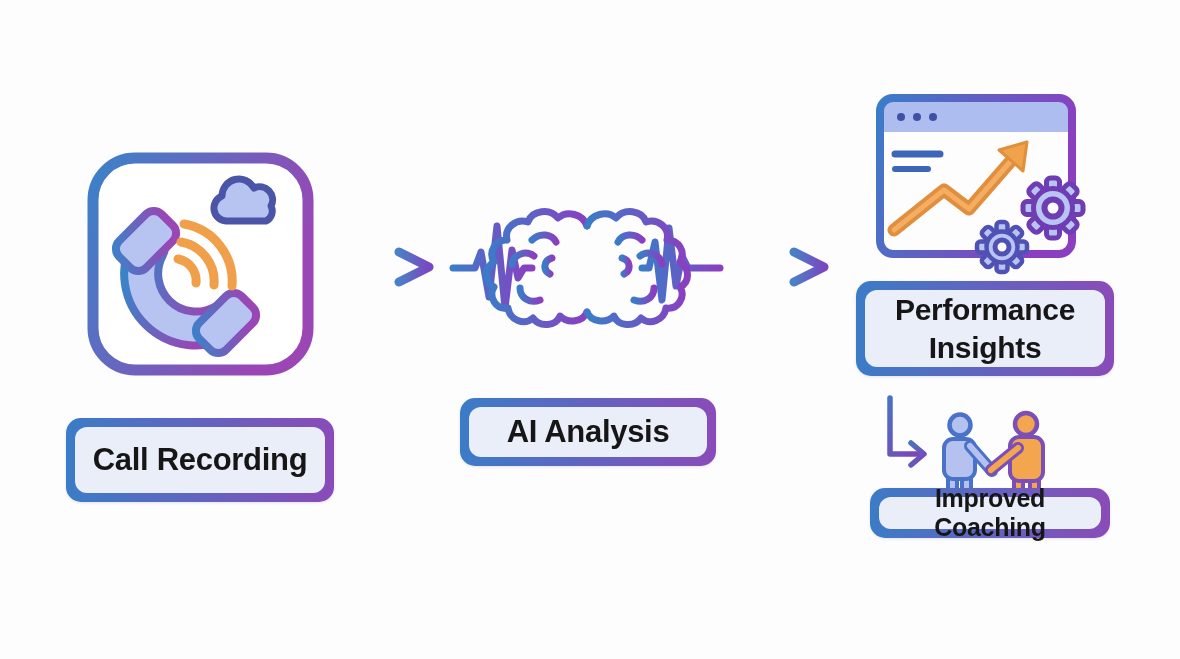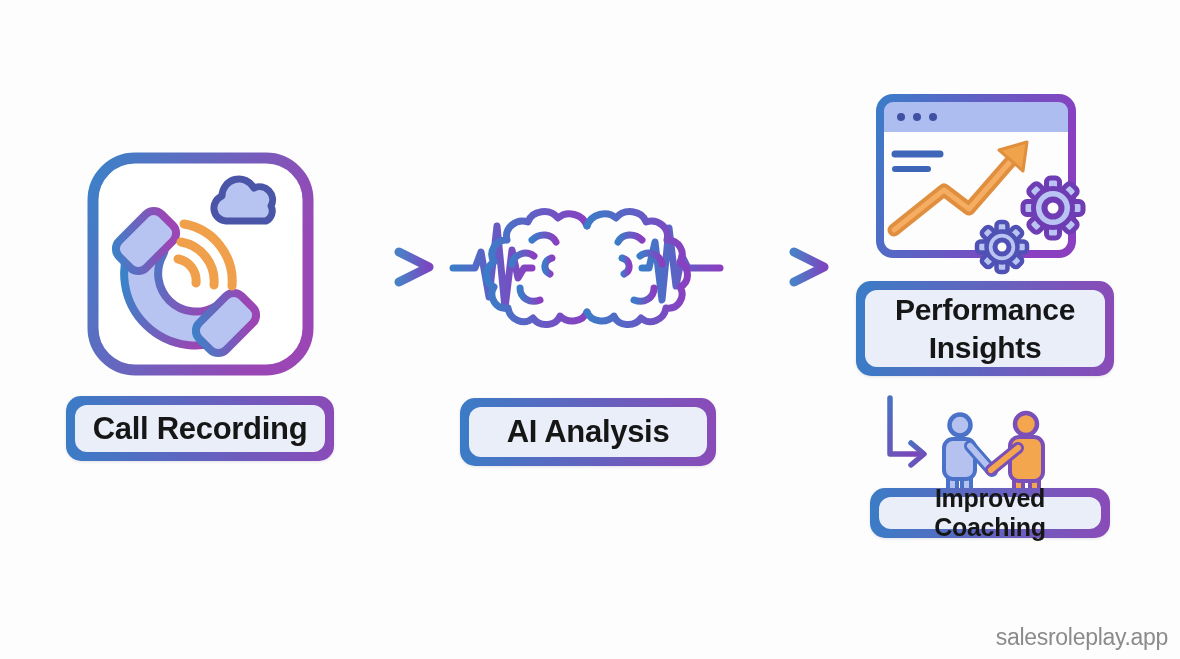--- a/index.html
+++ b/index.html
@@ -22,21 +22,21 @@
     background:linear-gradient(90deg,var(--blue,#4b79b8),var(--purple,#8a4bb8));
     box-shadow:0 1px 3px rgba(40,40,90,0.12);
   }
   .label-inner{
     width:100%;height:100%;border-radius:12px;box-sizing:border-box;
     background:var(--label-fill,#e9eef9);
     display:flex;align-items:center;justify-content:center;text-align:center;
     font-weight:bold;color:var(--label-text,#161616);
     letter-spacing:-0.3px;
   }
-  #box-call{left:66px;top:396px;width:268px;height:65px;}
+  #box-call{left:66px;top:418px;width:268px;height:84px;}
   #box-call .label-inner{font-size:31px;}
   #box-ai{left:460px;top:398px;width:256px;height:68px;}
   #box-ai .label-inner{font-size:31px;text-align:right;}
   #box-perf{left:856px;top:281px;width:258px;height:95px;}
   #box-perf .label-inner{font-size:30px;line-height:1.25;padding:0 18px;}
   #box-coach{left:870px;top:488px;width:240px;height:50px;}
   #box-coach .label-inner{font-size:25px;}
 
   .watermark{
     position:absolute;right:12px;bottom:8px;
@@ -216,15 +216,14 @@
       <path d="M84,40 L57,62" fill="none" stroke="#7b4fb8" stroke-width="12" stroke-linecap="round"></path>
       <path d="M84,40 L57,62" fill="none" stroke="#f4a64e" stroke-width="6" stroke-linecap="round"></path>
       <circle cx="92" cy="16" r="11" fill="#f4a64e" stroke="#7b4fb8" stroke-width="4.5"></circle>
     </g>
   </svg>
 
   <div id="box-coach" class="label-wrap">
     <div class="label-inner">Improved Coaching</div>
   </div>
 
-  <div class="watermark">salesroleplay.app</div>
 
 </div>
 
 </body></html>

